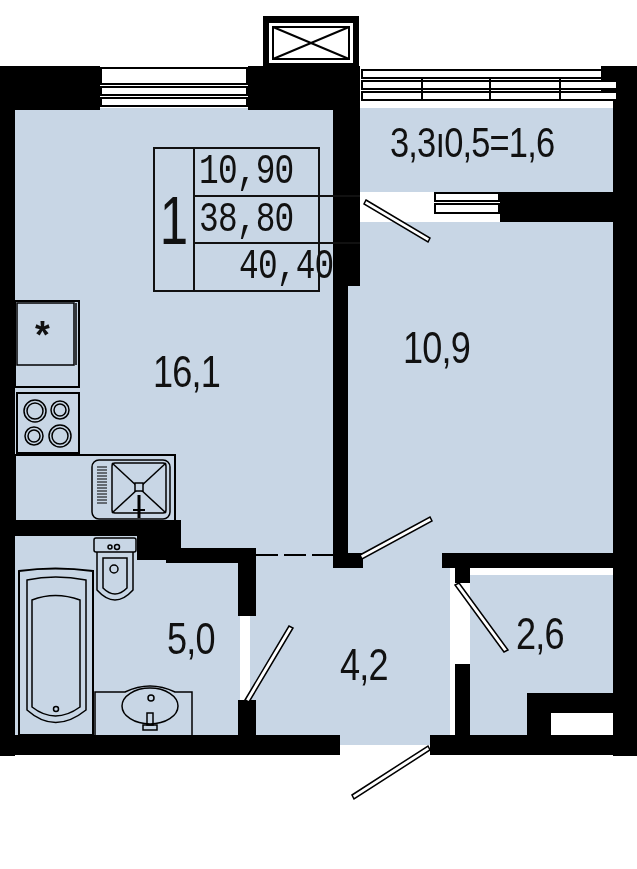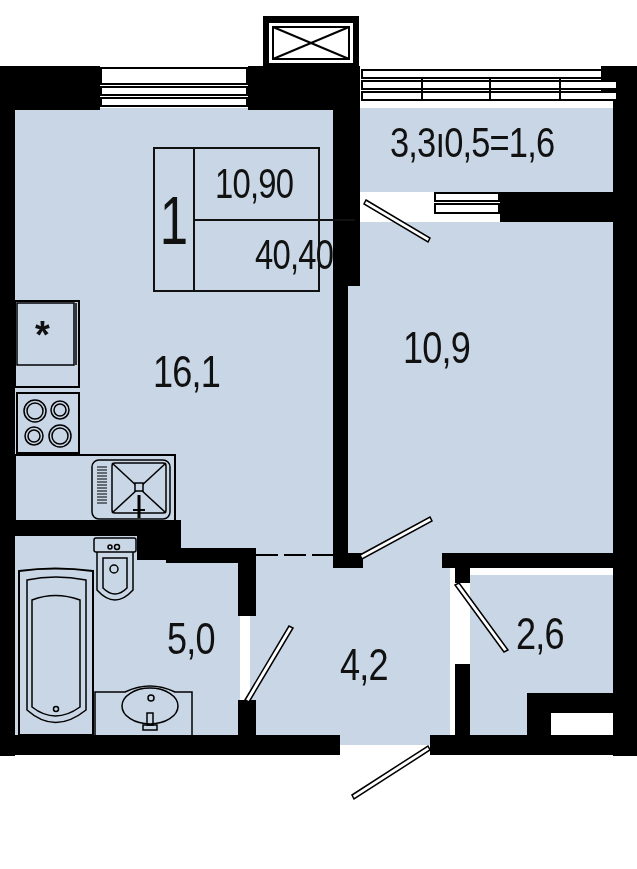--- a/index.html
+++ b/index.html
@@ -16,22 +16,22 @@
     position: absolute; left: 153px; top: 147px; width: 167px; height: 145px;
     border: 2px solid #111; box-sizing: border-box; display: flex;
   }
   .summary-rooms {
     width: 49px; border-right: 2px solid #111; display: flex; align-items: center; justify-content: center;
     font-size: 68px; color: #111; font-family: "Liberation Sans", sans-serif;
   }
   .summary-rooms span { display: inline-block; transform: scaleX(0.75); }
   .summary-values { flex: 1; display: flex; flex-direction: column; }
   .summary-values .row {
-    flex: 1; border-bottom: 2px solid #111; display: flex; align-items: center; padding-left: 20px;
-    font-size: 42px; color: #111; font-family: Liberation Sans, sans-serif; overflow: hidden;
+    flex: 1; border-bottom: 2px solid #111; display: flex; align-items: center; padding-left: 4px;
+    font-size: 42px; color: #111; font-family: Liberation Mono, monospace; overflow: hidden;
   }
   .summary-values .row:last-child { border-bottom: none; margin-left: 40px; }
   .summary-values .row span { display: inline-block; transform: scaleX(0.78); transform-origin: left center; letter-spacing: -1px; }
 </style>
 </head>
 <body>
 
 <svg id="plan" viewBox="0 0 637 869" xmlns="http://www.w3.org/2000/svg">
 
   <g fill="#c8d6e5">
@@ -181,20 +181,23 @@
 
 <div class="summary-box">
   <div class="summary-rooms">
       <span>1</span>
     </div>
   <div class="summary-values">
     <div class="row">
         <span>10,90</span>
       </div>
     <div class="row">
+        <span>38,80</span>
+      </div>
+    <div class="row">
         <span>40,40</span>
       </div>
   </div>
 </div>
 
 <div class="label" style="left:35px; top:316px; font-size:38px; font-weight:bold; transform:none;">*</div>
 
 <div class="label room-area" style="left:153px; top:350px;">16,1</div>
 <div class="label room-area" style="left:403px; top:326px;">10,9</div>
 <div class="label room-area" style="left:167px; top:617px;">5,0</div>

